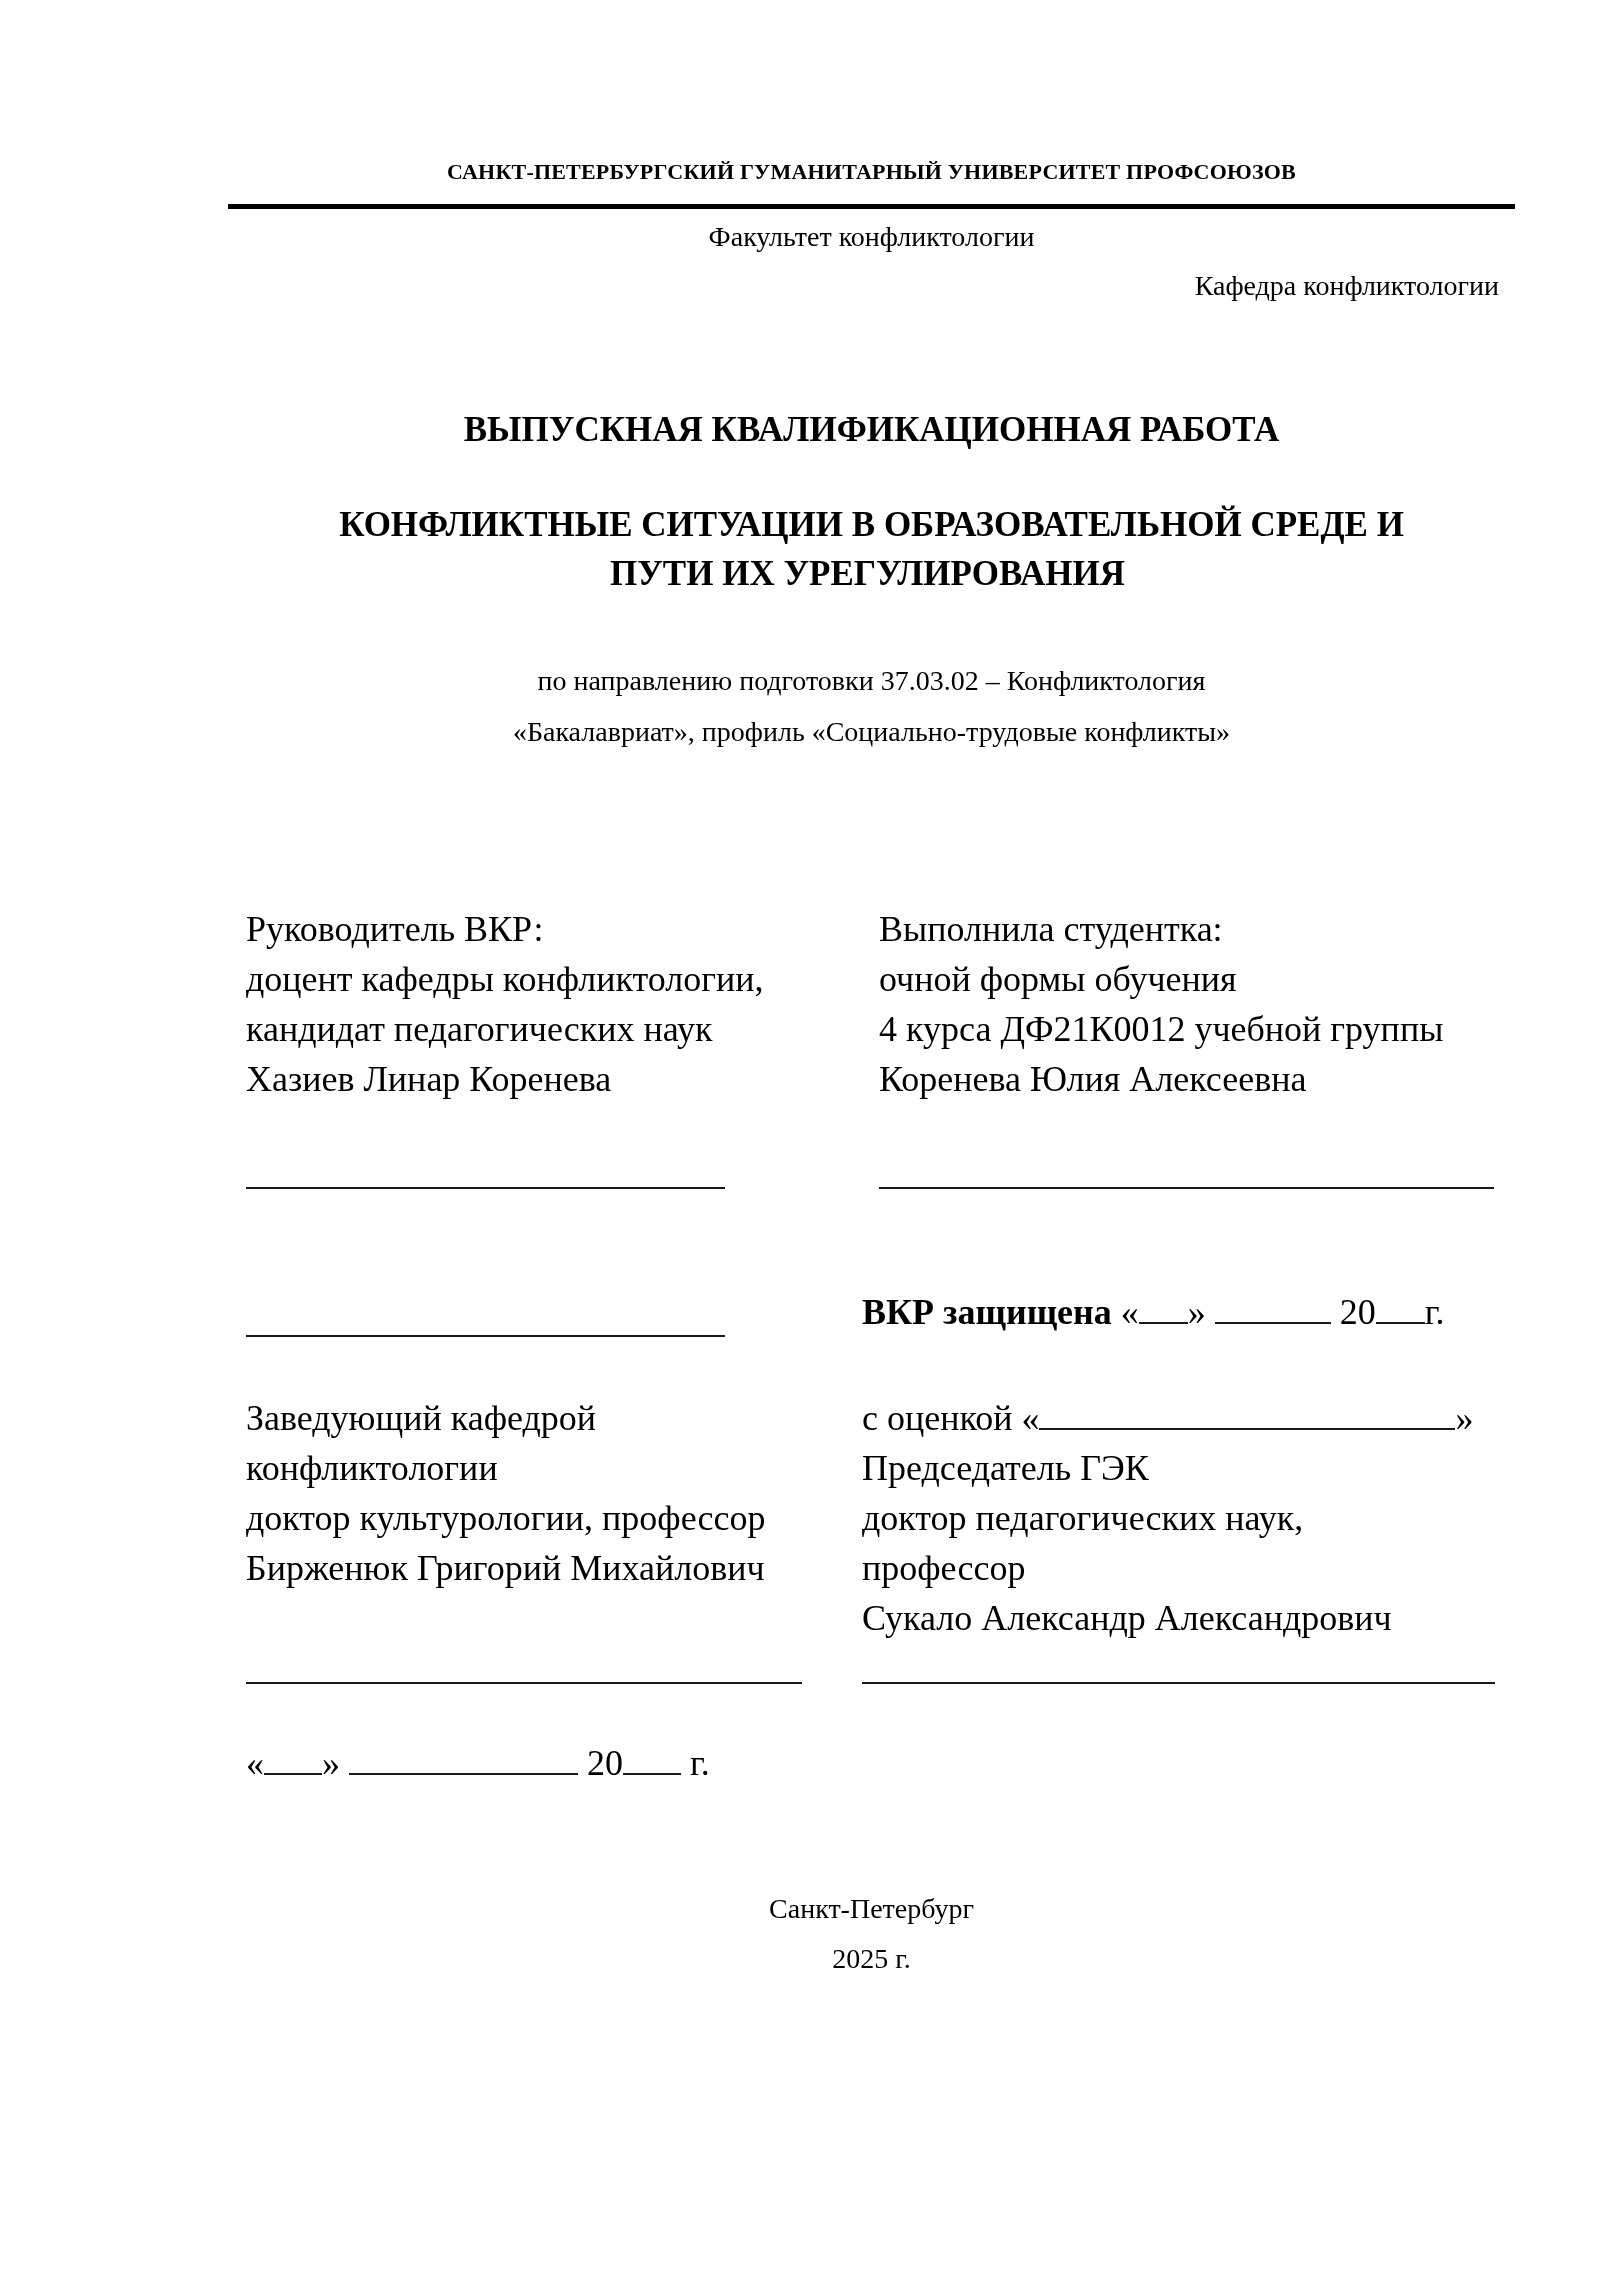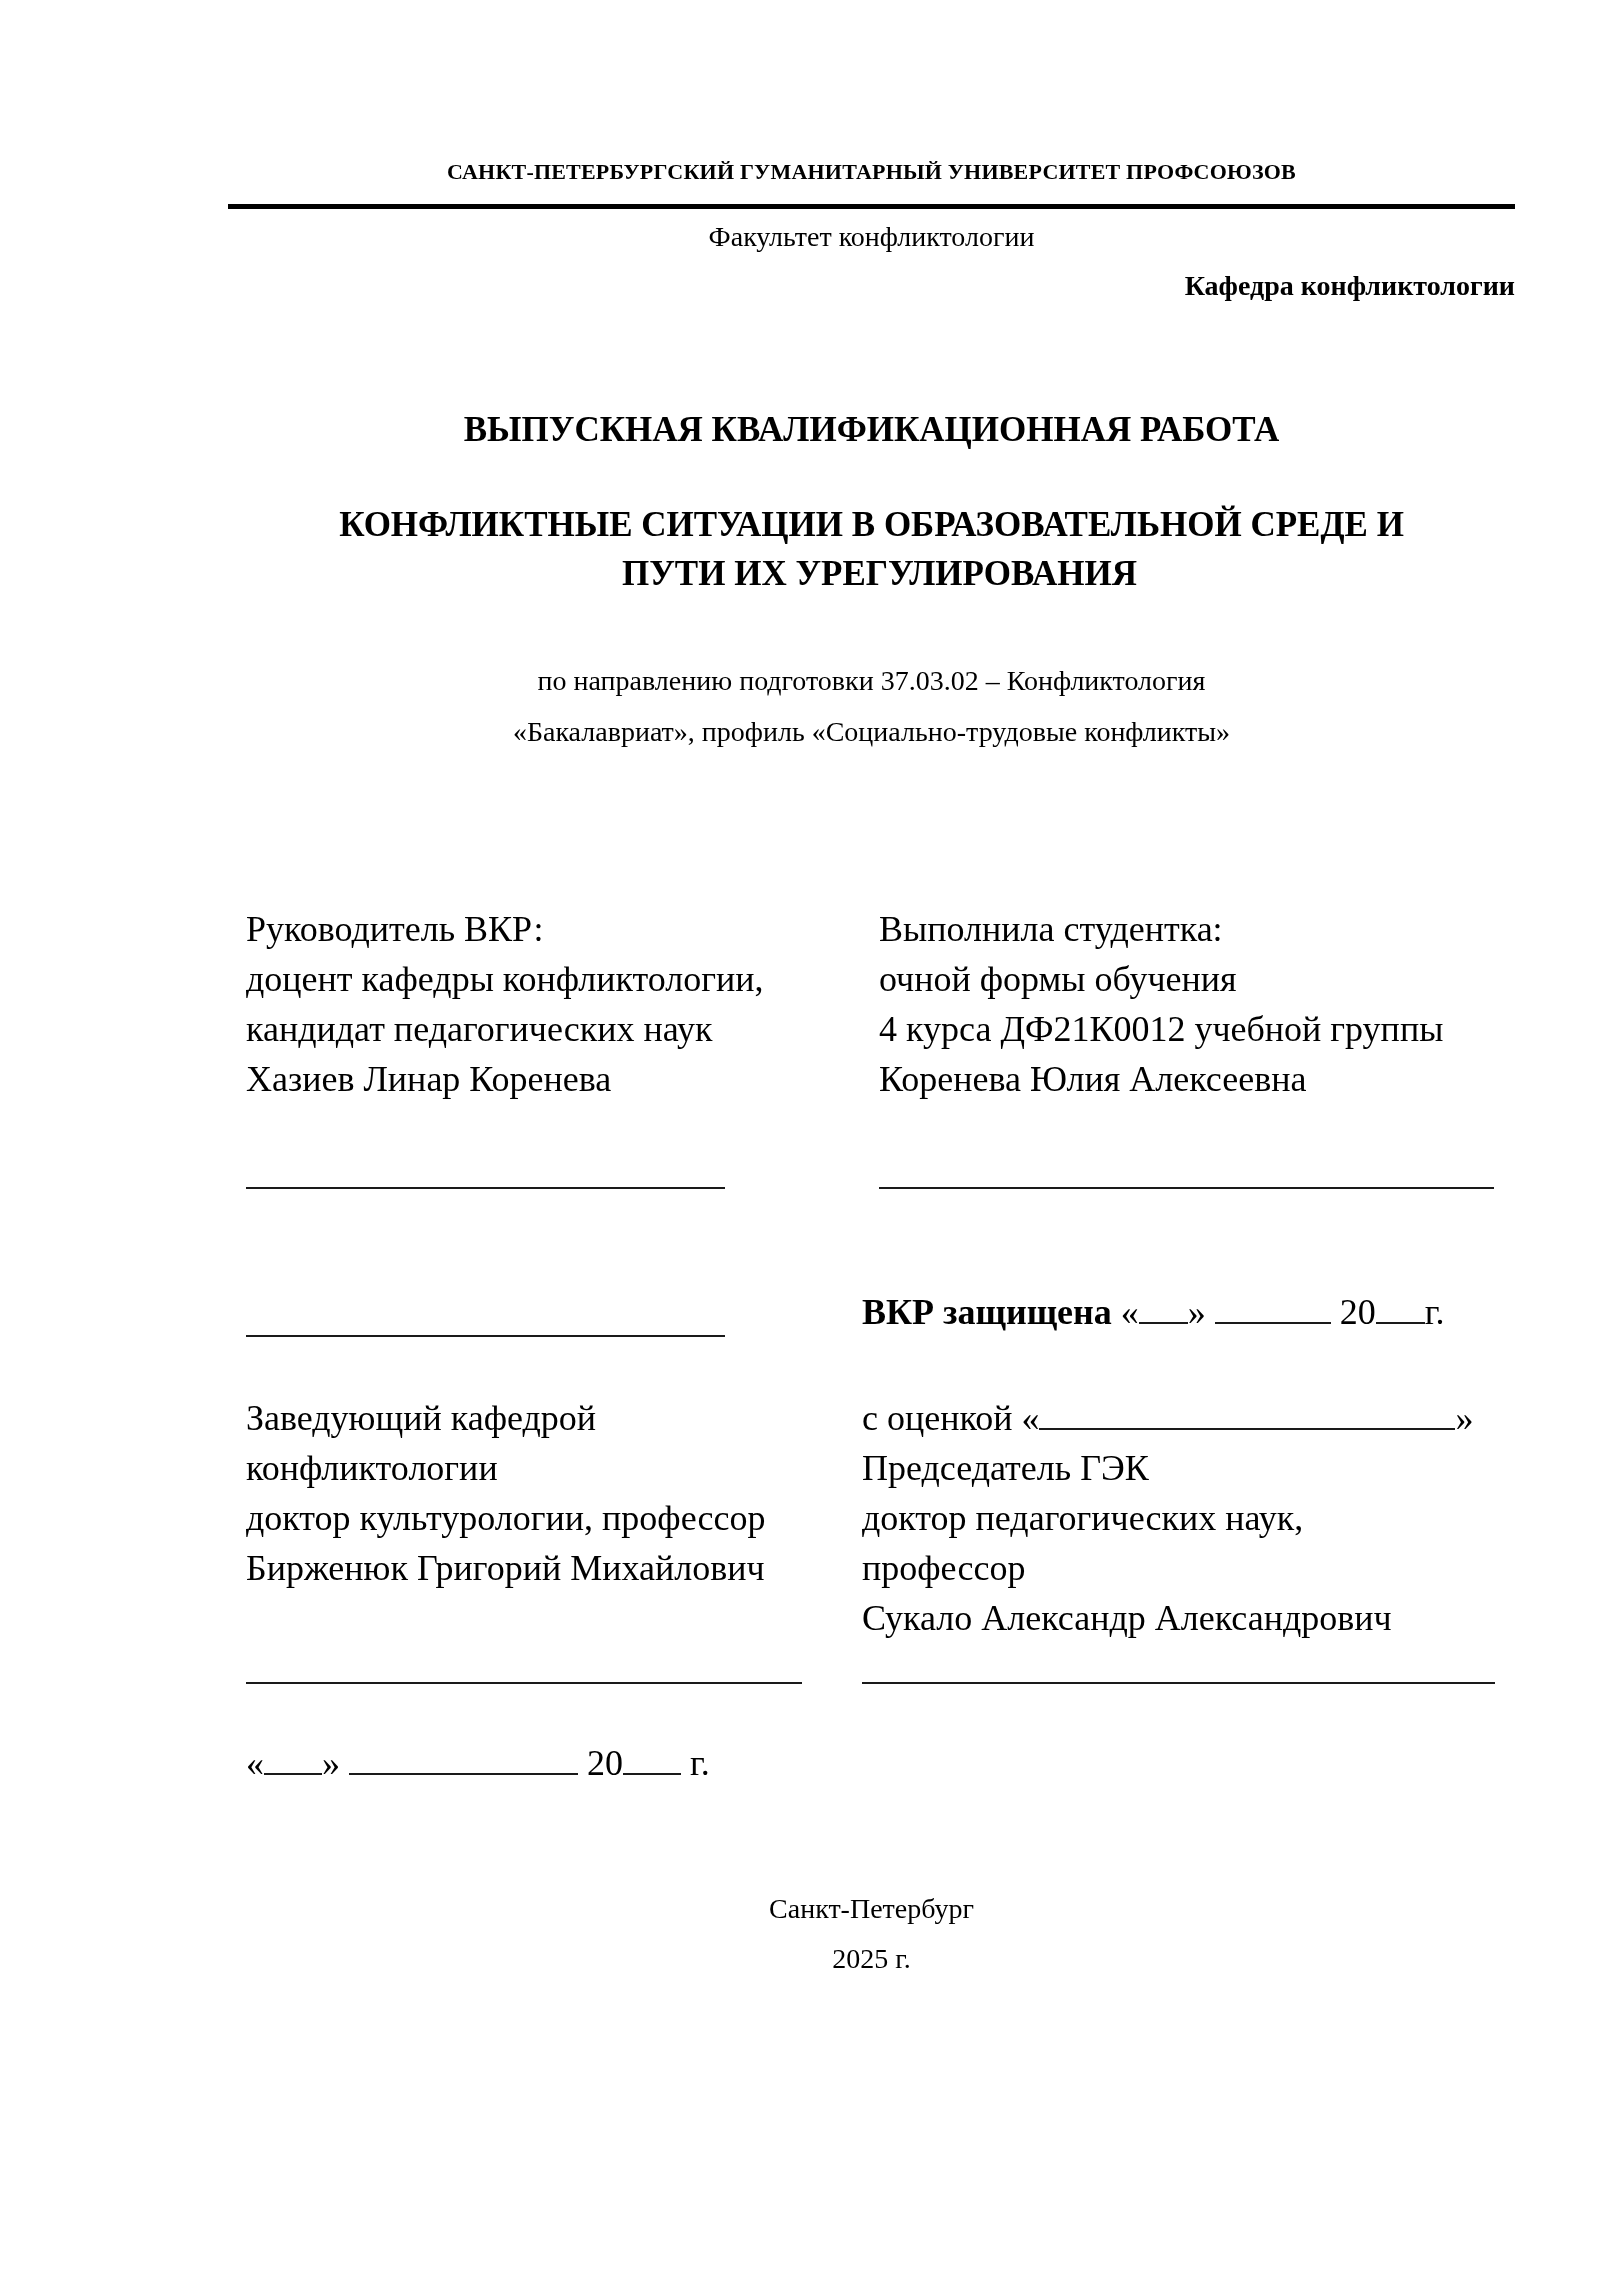--- a/index.html
+++ b/index.html
@@ -10,25 +10,25 @@
     }
     .page { position: absolute; left: 0; top: 0; width: 1623px; height: 2295px; }
     .abs { position: absolute; white-space: nowrap; }
     .t { font-size: 28px; line-height: 50px; }
     .bold { font-weight: bold; }
 
     
     #uni { left: 228px; width: 1287px; top: 159px; font-size: 22px; font-weight: bold; text-align: center; letter-spacing: 0.2px; }
     #rule { left: 228px; width: 1287px; top: 204px; height: 4.7px; background: #000; }
     #faculty { left: 228px; width: 1287px; top: 212px; text-align: center; }
-    #chair { right: 108px; top: 261px; text-align: right; font-weight: bold; }
+    #chair { right: 124px; top: 261px; text-align: right; }
 
     #worktype { left: 228px; width: 1287px; top: 410px; font-size: 35px; font-weight: bold; text-align: center; }
     #title1 { left: 228px; width: 1287px; top: 505px; font-size: 35px; font-weight: bold; text-align: center; }
-    #title2 { left: 236px; width: 1287px; top: 554px; font-size: 35px; font-weight: bold; text-align: center; }
+    #title2 { left: 224px; width: 1287px; top: 554px; font-size: 35px; font-weight: bold; text-align: center; }
 
     #dir1 { left: 228px; width: 1287px; top: 656px; text-align: center; }
     #dir2 { left: 228px; width: 1287px; top: 707px; text-align: center; }
 
     
     .col-left { left: 246px; }
     .col-right { left: 879px; }
     .col-right2 { left: 862px; }
     .line-block div { height: 50px; line-height: 50px; font-size: 36px; white-space: nowrap; }
 

